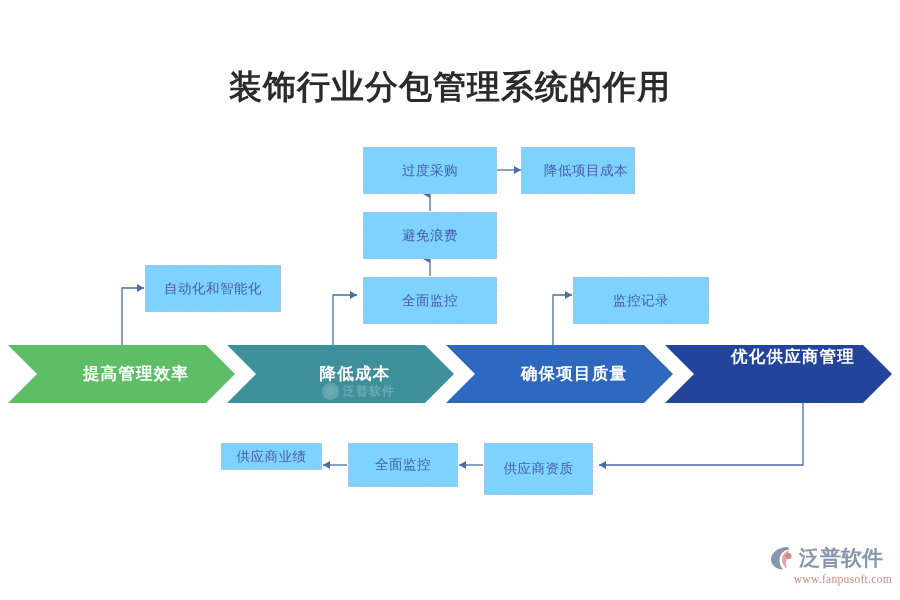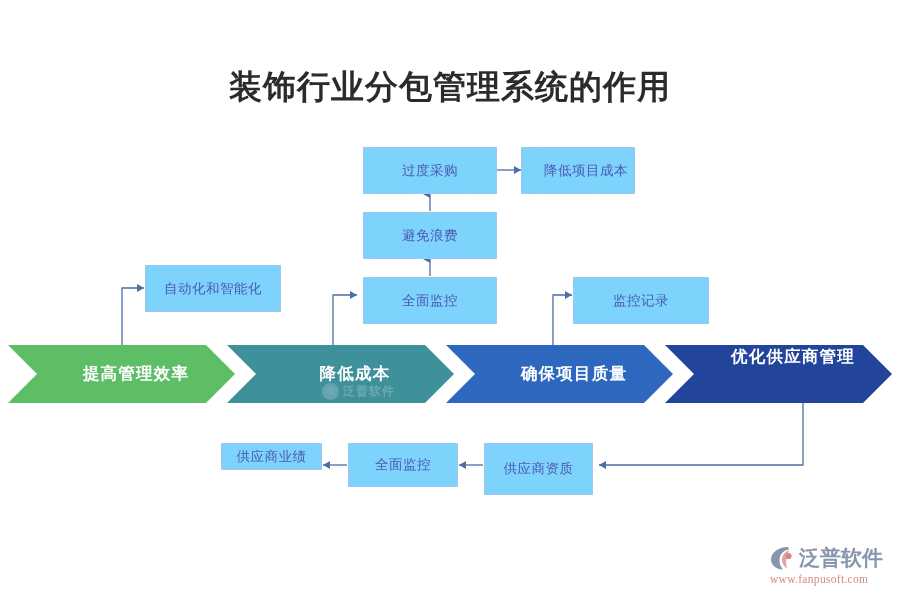--- a/index.html
+++ b/index.html
@@ -85,21 +85,21 @@
   .logo .logo-mark{
     width:28px;height:28px;flex:none;position:relative;margin-right:3px;
   }
   .logo .logo-text{
     font-size:21px;font-weight:bold;color:#8795ad;letter-spacing:0px;
     line-height:28px;
   }
   .logo .logo-url{
     font-size:11.5px;color:#d08a85;letter-spacing:.3px;
     font-family:"Liberation Serif","DejaVu Serif",serif;
-    margin-top:0px;text-align:left;padding-left:2px;
+    margin-top:0px;text-align:right;padding-left:2px;
   }
 </style>
 </head>
 <body>
 
 <div id="canvas">
 
   <div class="title">装饰行业分包管理系统的作用</div>
 
   <svg id="art" viewBox="0 0 900 600" xmlns="http://www.w3.org/2000/svg">

